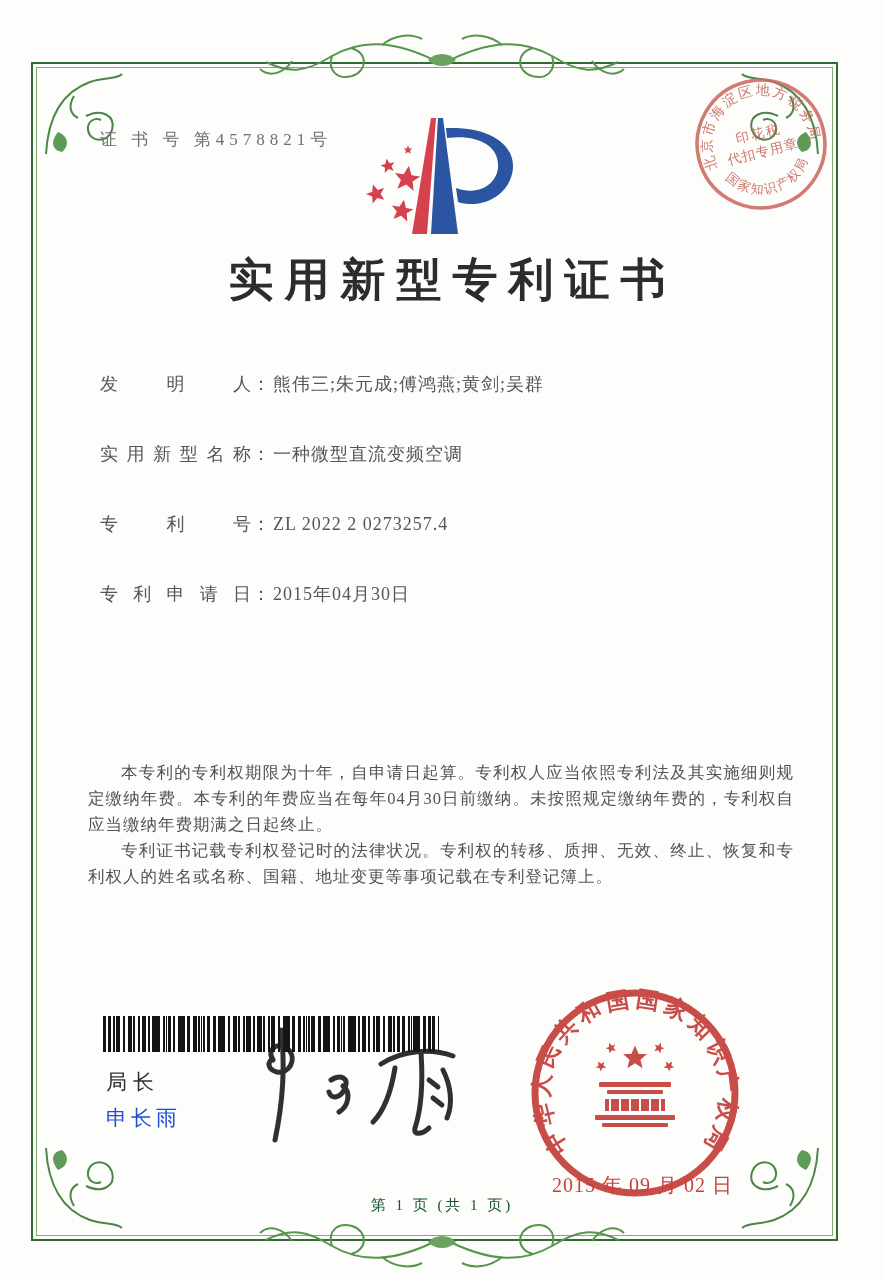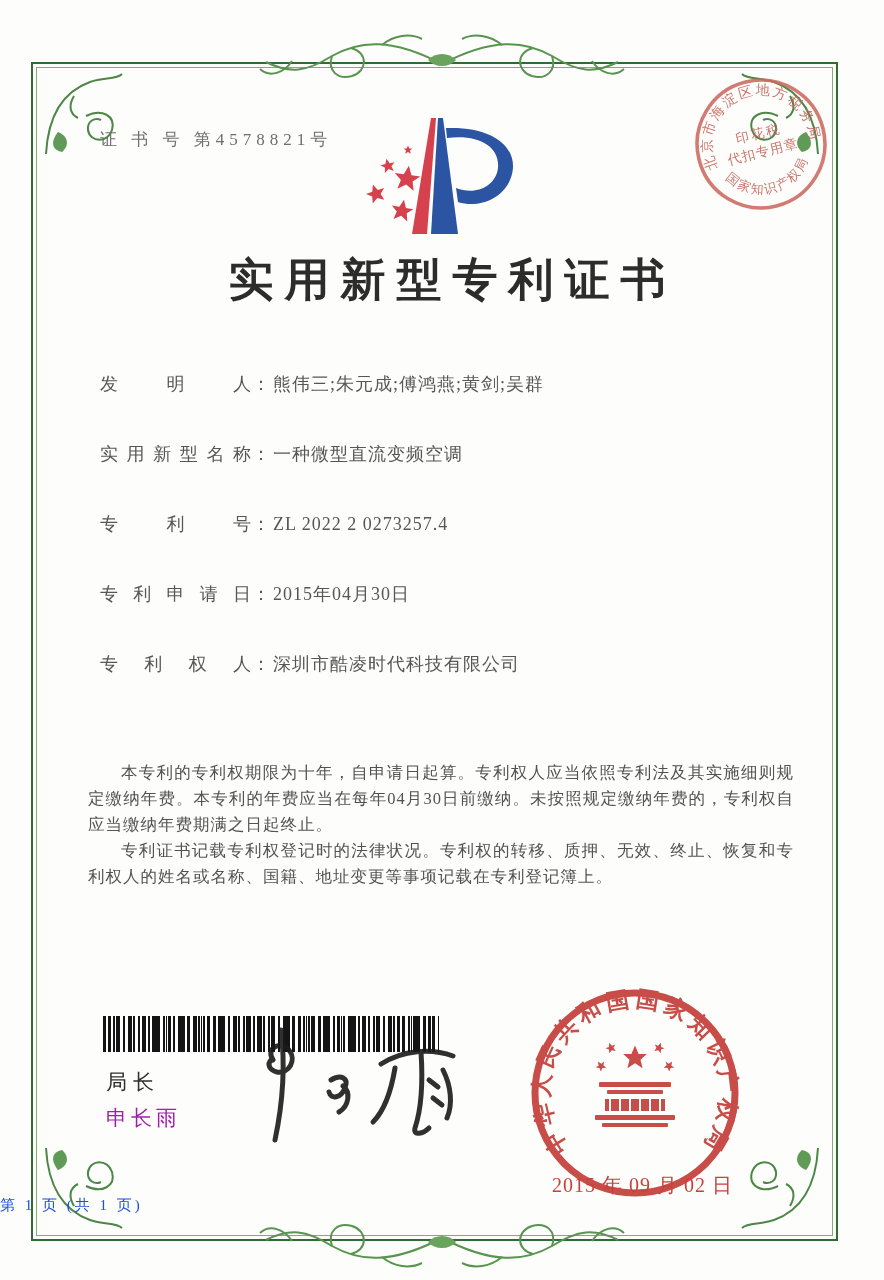--- a/index.html
+++ b/index.html
@@ -32,25 +32,25 @@
   .body-text{position:absolute;left:88px;top:760px;width:706px;font-size:16.5px;line-height:26px;
              color:#525252;text-align:justify;letter-spacing:1px;}
   .body-text p{margin:0;text-indent:2em;}
   
   .barcode{position:absolute;left:103px;top:1016px;width:336px;height:36px;background-color:#fff;
            background-image:
              repeating-linear-gradient(90deg,#141414 0 2px,transparent 2px 5px),
              repeating-linear-gradient(90deg,#141414 0 1px,transparent 1px 7px),
              repeating-linear-gradient(90deg,#141414 0 3px,transparent 3px 13px);}
   .signer-title{position:absolute;left:106px;top:1068px;font-size:21px;letter-spacing:6px;color:#2e2e2e;}
-  .signer-name{position:absolute;left:106px;top:1104px;font-size:21px;letter-spacing:4px;color:#a21caf;}
+  .signer-name{position:absolute;left:106px;top:1104px;font-size:21px;letter-spacing:4px;color:#1d4ed8;}
   .signature{position:absolute;left:245px;top:1022px;width:230px;height:126px;}
   .sipo-seal{position:absolute;left:528px;top:986px;width:214px;height:214px;opacity:.92;}
   .seal-date{position:absolute;left:552px;top:1172px;font-size:20px;letter-spacing:1px;color:#c8403c;white-space:nowrap;}
-  .footer{position:absolute;left:0;right:0;top:1196px;text-align:left;font-size:15px;letter-spacing:3px;color:#1d4ed8;}
+  .footer{position:absolute;left:0;right:0;top:1196px;text-align:center;font-size:15px;letter-spacing:3px;color:#14532d;}
   svg text{font-family:"Liberation Serif","DejaVu Serif",serif;}
 </style>
 </head>
 <body>
 
 <div class="page">
 
   <div class="frame"></div>
 
   <svg class="ornament edge-center top" viewBox="0 0 420 64">
@@ -160,23 +160,20 @@
       <span class="lbl">发明人</span><span class="colon">：</span><span class="val">熊伟三;朱元成;傅鸿燕;黄剑;吴群</span>
     </div>
     <div class="field">
       <span class="lbl">实用新型名称</span><span class="colon">：</span><span class="val">一种微型直流变频空调</span>
     </div>
     <div class="field">
       <span class="lbl">专利号</span><span class="colon">：</span><span class="val">ZL 2022 2 0273257.4</span>
     </div>
     <div class="field">
       <span class="lbl">专利申请日</span><span class="colon">：</span><span class="val">2015年04月30日</span>
-    </div>
-    <div class="field">
-      <span class="lbl">专利权人</span><span class="colon">：</span><span class="val">深圳市酷凌时代科技有限公司</span>
     </div>
   </div>
 
   <div class="body-text">
     <p>本专利的专利权期限为十年，自申请日起算。专利权人应当依照专利法及其实施细则规定缴纳年费。本专利的年费应当在每年04月30日前缴纳。未按照规定缴纳年费的，专利权自应当缴纳年费期满之日起终止。</p>
     <p>专利证书记载专利权登记时的法律状况。专利权的转移、质押、无效、终止、恢复和专利权人的姓名或名称、国籍、地址变更等事项记载在专利登记簿上。</p>
   </div>
 
   <div class="barcode"></div>
 

